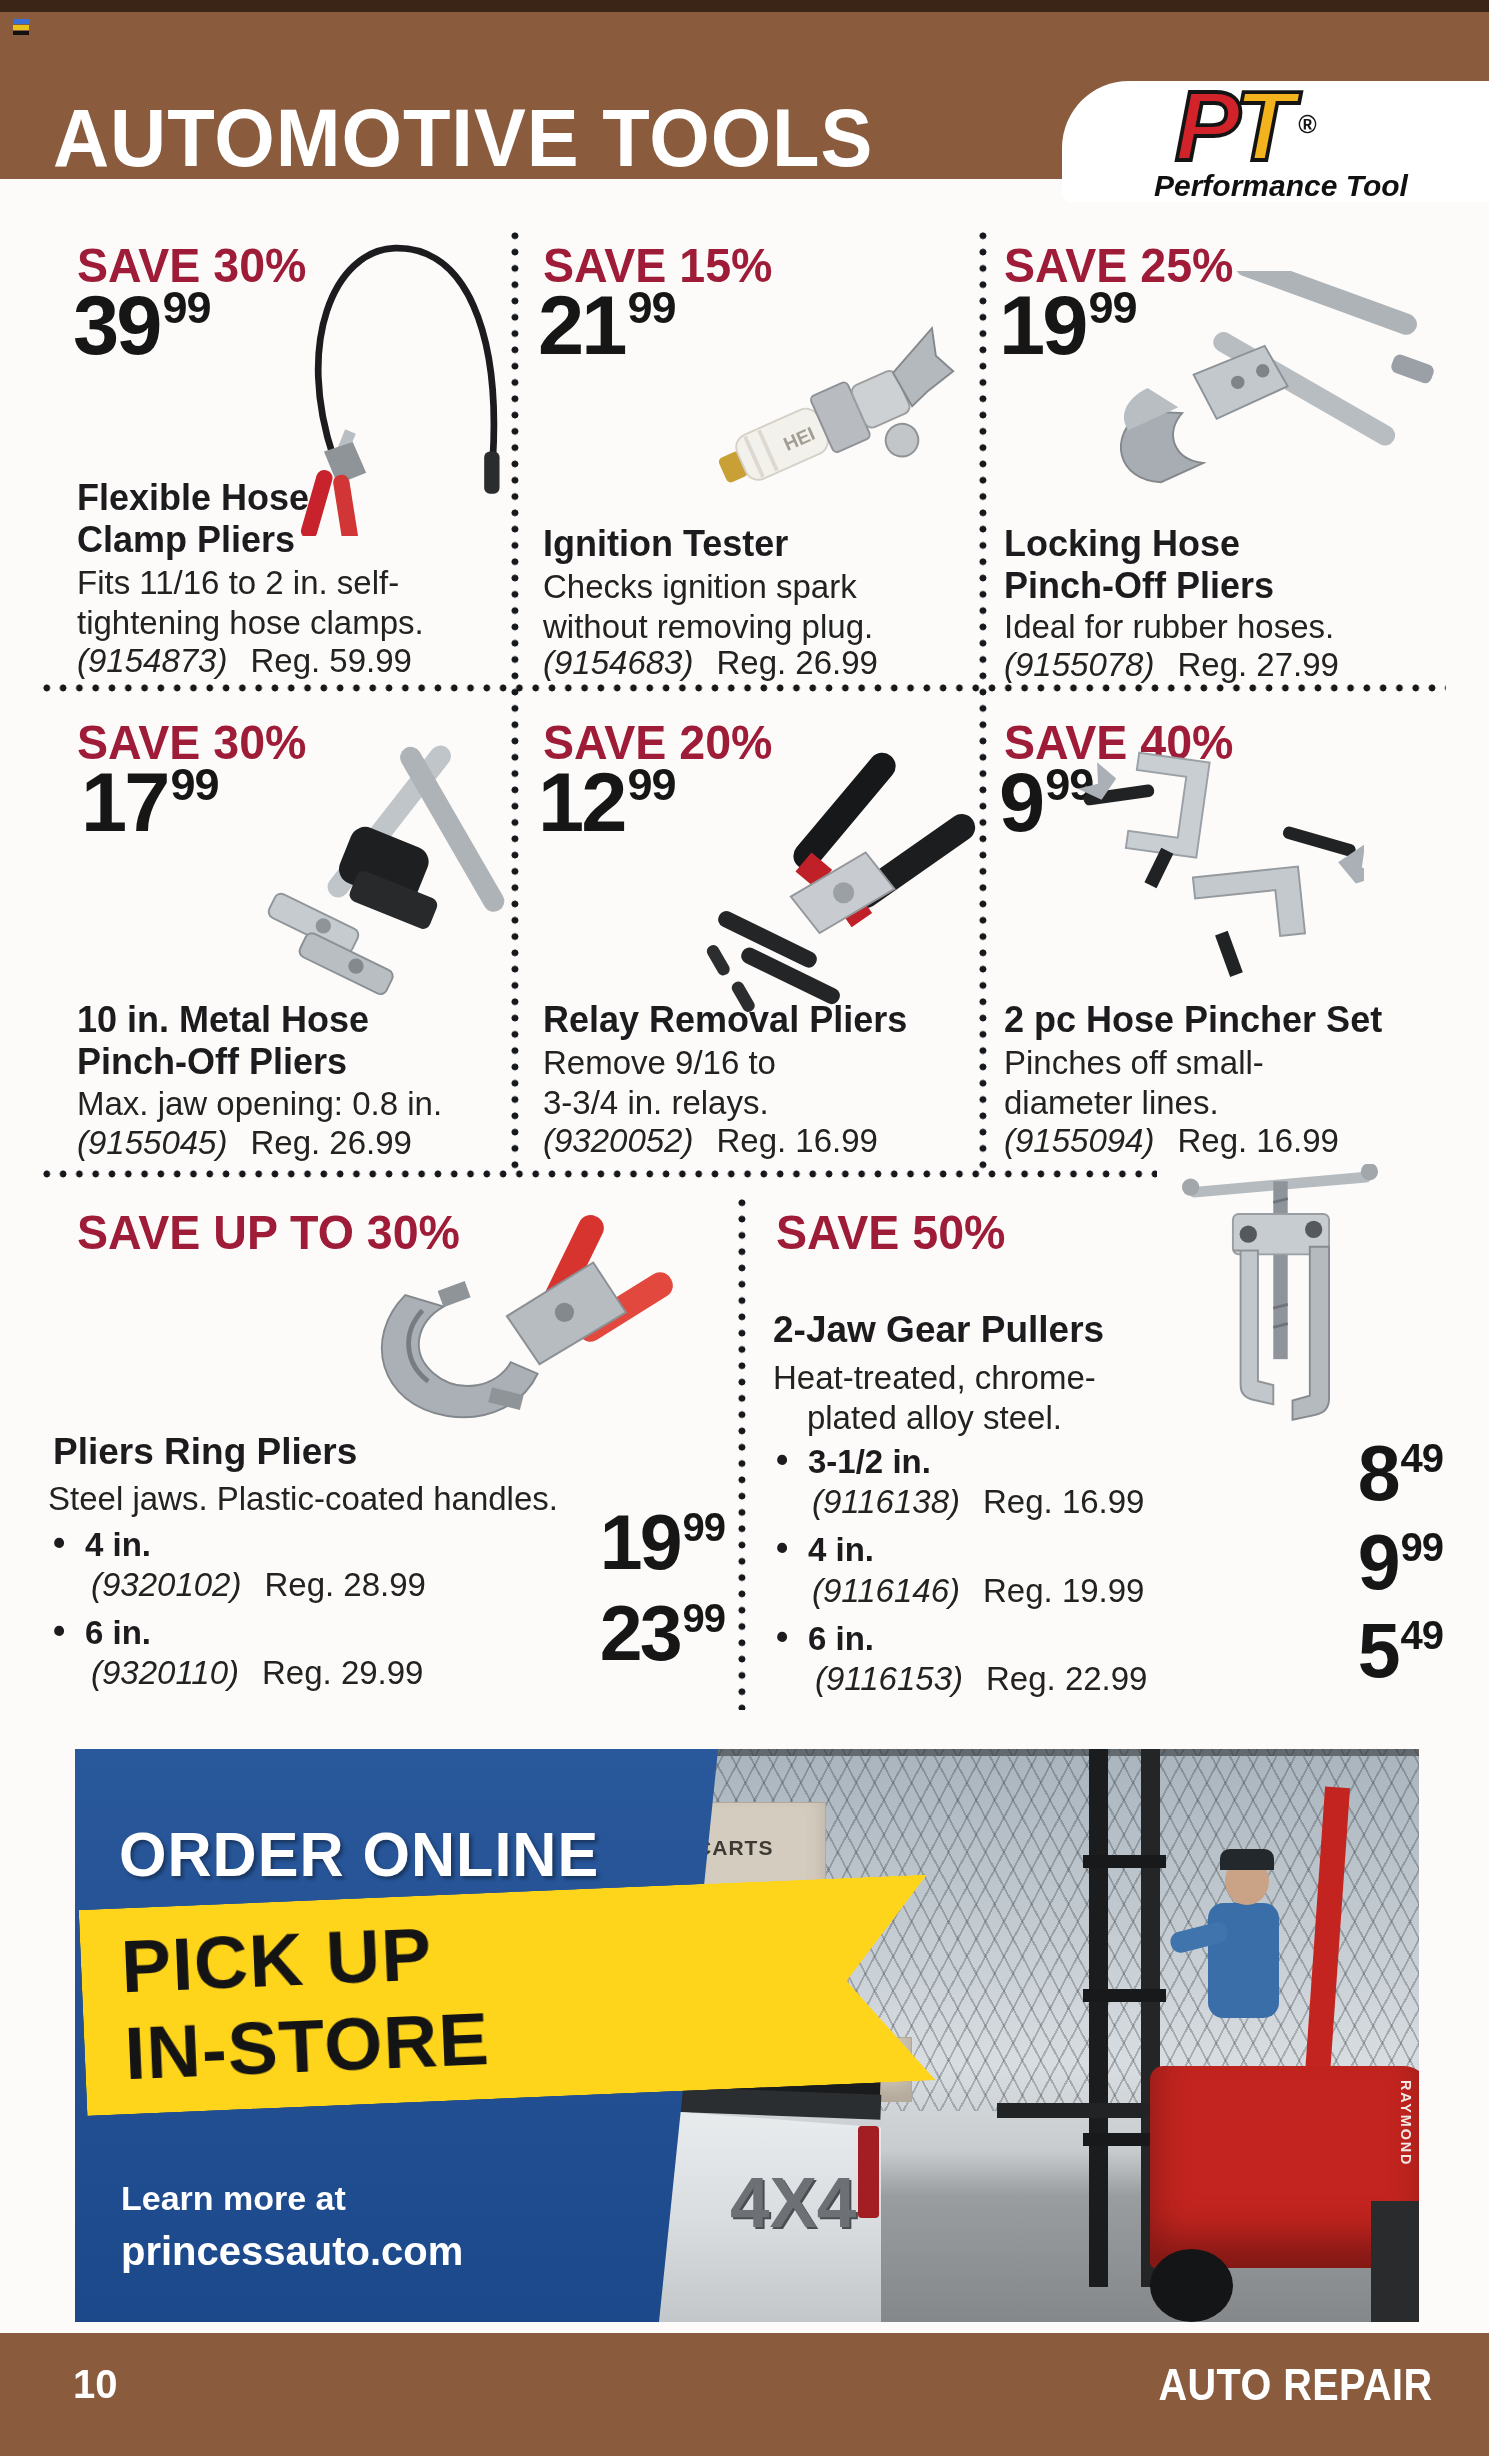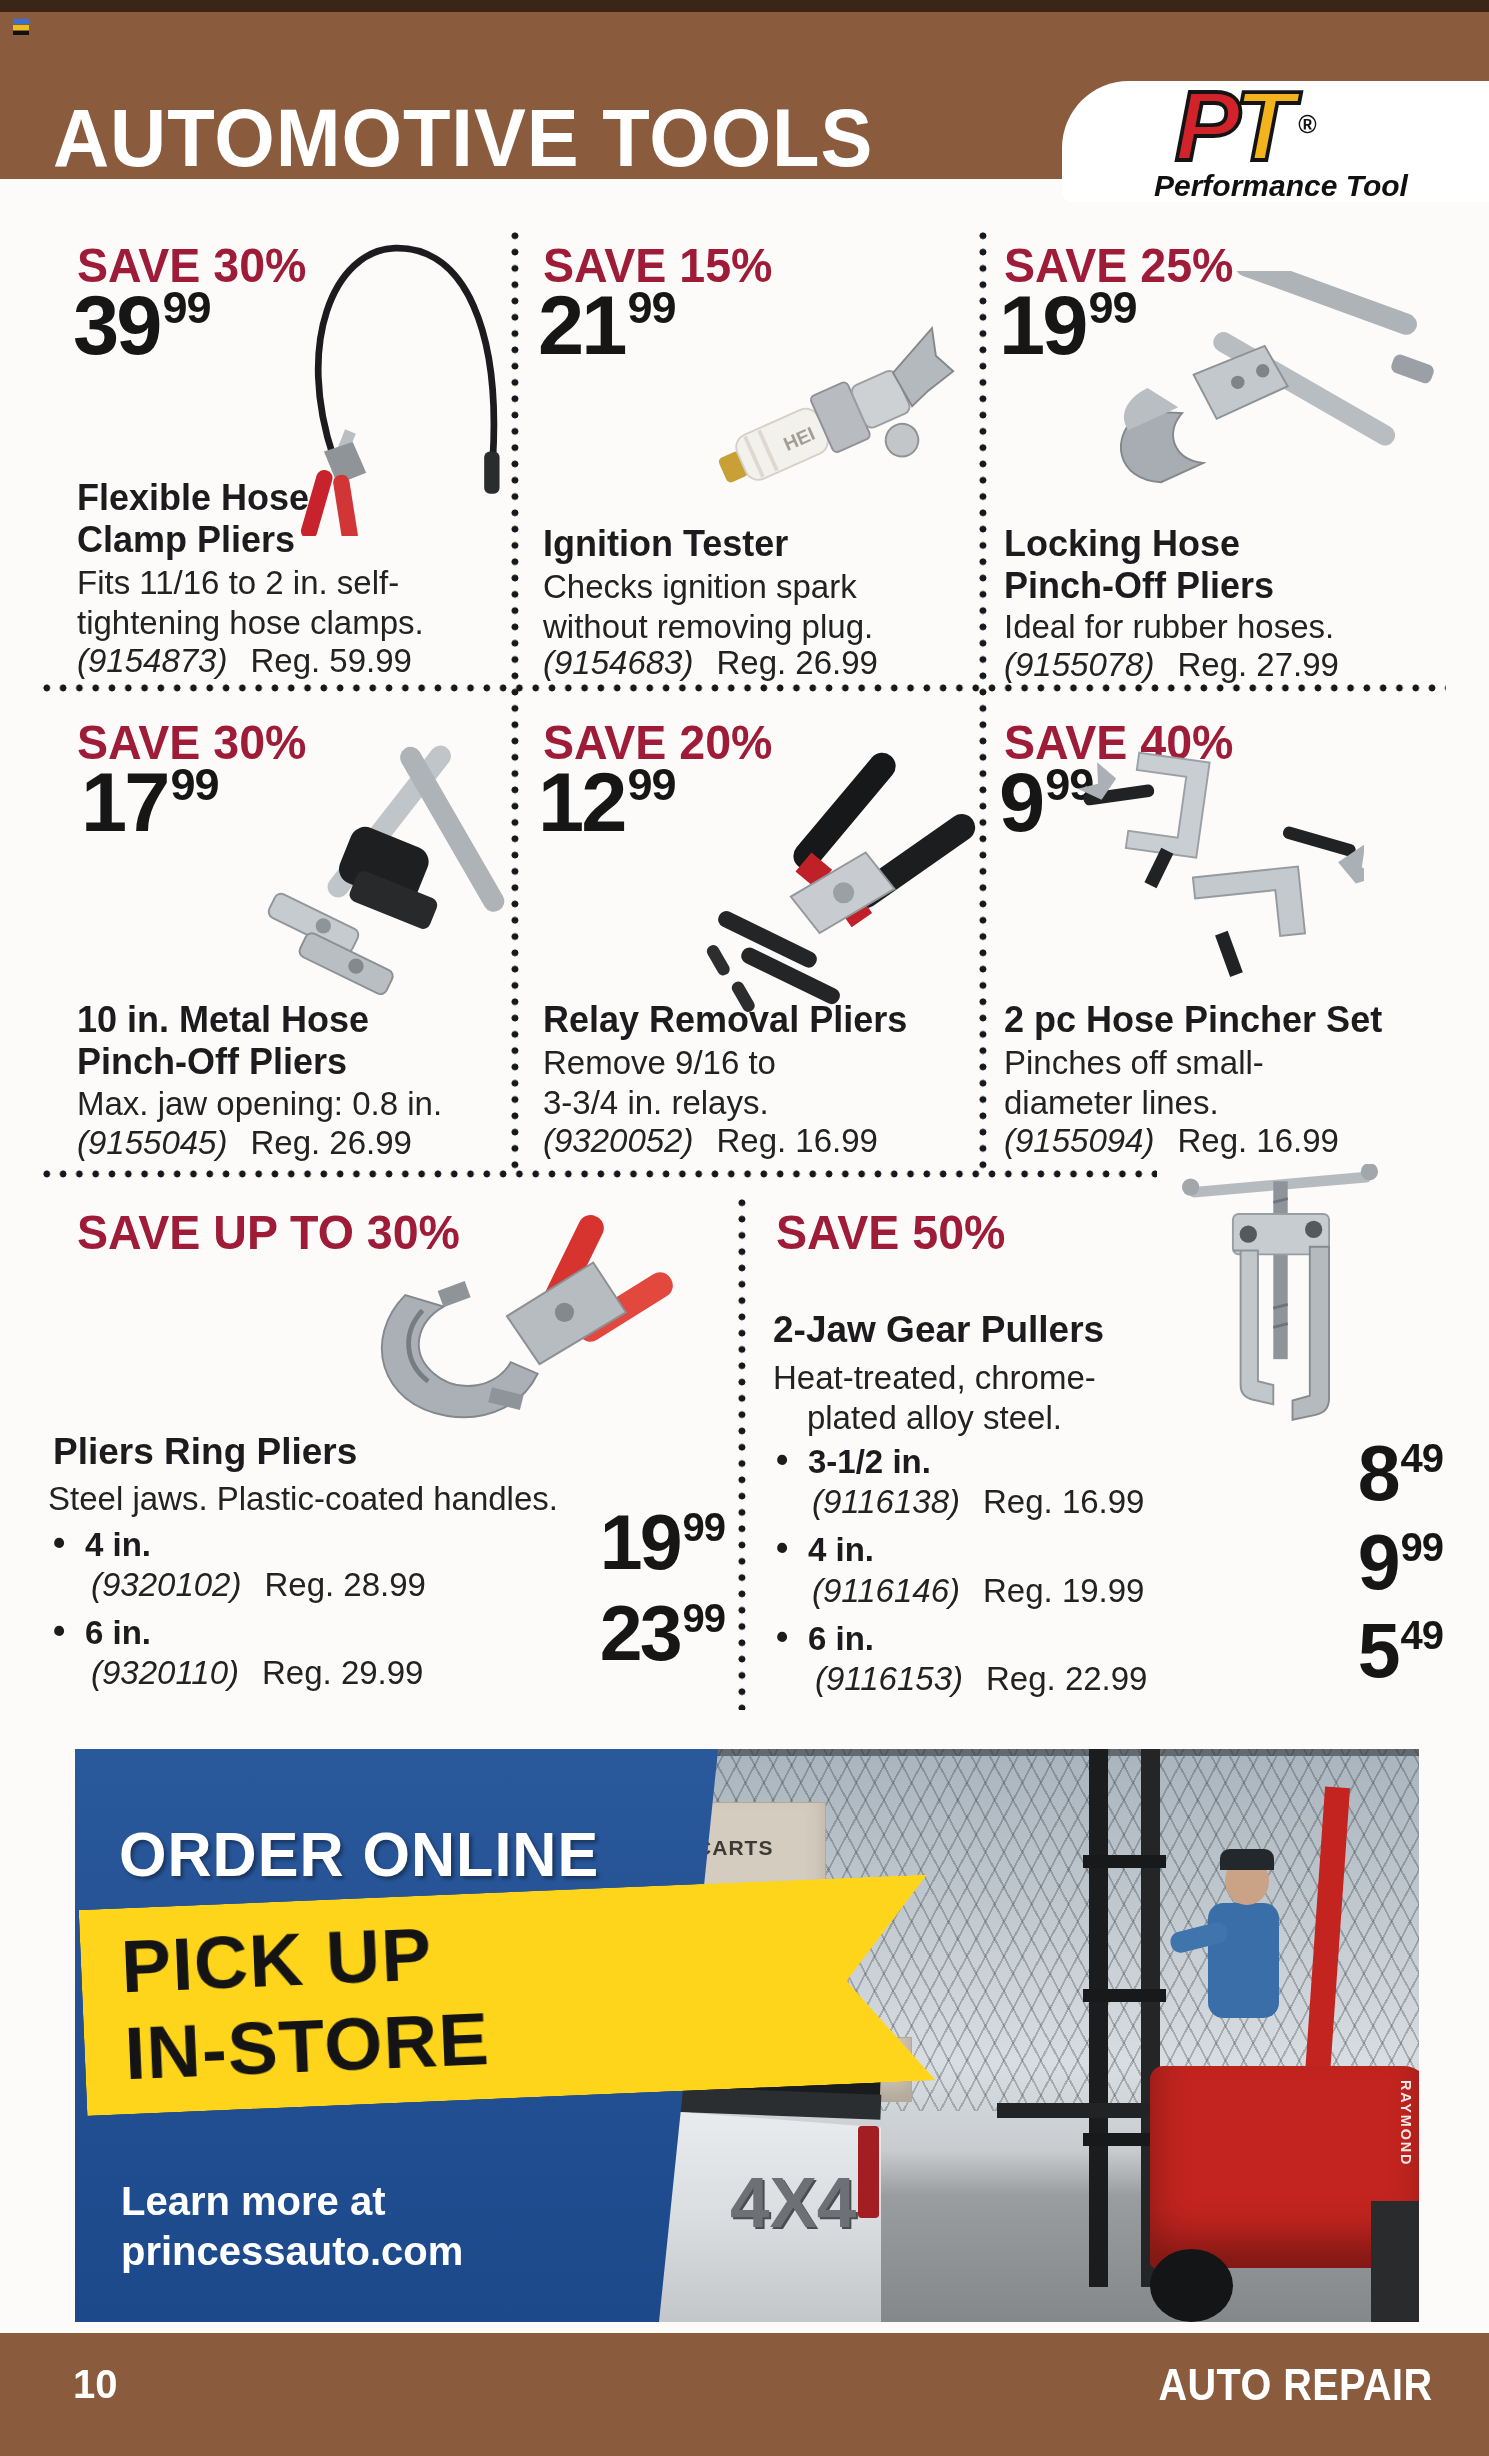--- a/index.html
+++ b/index.html
@@ -77,21 +77,21 @@
               clip-path:polygon(0 0,95.7% 0,86.9% 100%,0 100%);
               background-image:linear-gradient(180deg,rgba(255,255,255,.05),rgba(0,0,0,.08));}
   .order-online{position:absolute;left:44px;top:69px;color:#fff;font-weight:800;font-size:63px;letter-spacing:1px;
                 text-shadow:2.9px 2.9px 3.8px rgba(0,0,0,.35);white-space:nowrap;transform:scaleX(.97);transform-origin:left;}
   .ribbon{position:absolute;left:7.7px;top:161px;width:849px;height:206px;background:#ffd51c;
           clip-path:polygon(0 0,100% 0,90% 50%,100% 100%,0 100%);
           transform:rotate(-2.4deg);transform-origin:left center;
           filter:drop-shadow(0 9.6px 9.6px rgba(0,0,0,.30));}
   .ribbon-l1{position:absolute;left:40px;top:15.4px;font-weight:800;font-size:75px;color:#141414;letter-spacing:1px;white-space:nowrap;}
   .ribbon-l2{position:absolute;left:40px;top:102px;font-weight:800;font-size:75px;color:#141414;letter-spacing:1px;white-space:nowrap;}
-  .learn1{position:absolute;left:46px;top:430px;color:#fff;font-weight:700;font-size:40px;white-space:nowrap;}
+  .learn1{position:absolute;left:46px;top:430px;color:#fff;font-weight:700;font-size:34px;white-space:nowrap;}
   .learn2{position:absolute;left:46px;top:480px;color:#fff;font-weight:700;font-size:40px;white-space:nowrap;}
   
   .footer{position:absolute;left:0;top:2333px;width:1489px;height:124px;background:#8a5b3c;color:#fff;}
   .pageno{position:absolute;left:73px;top:29px;font-size:40px;font-weight:700;}
   .section{position:absolute;right:56px;top:27px;font-size:44px;font-weight:800;letter-spacing:0.5px;
            transform:scaleX(.9);transform-origin:right;white-space:nowrap;}
 </style>
 </head>
 <body>
 

